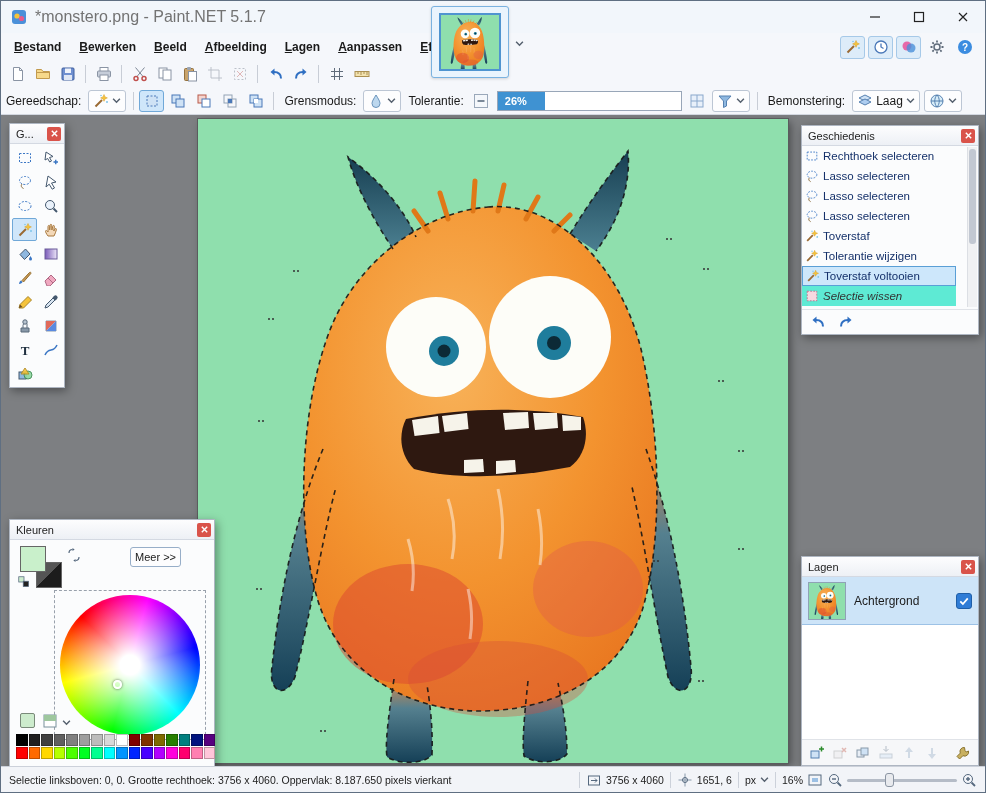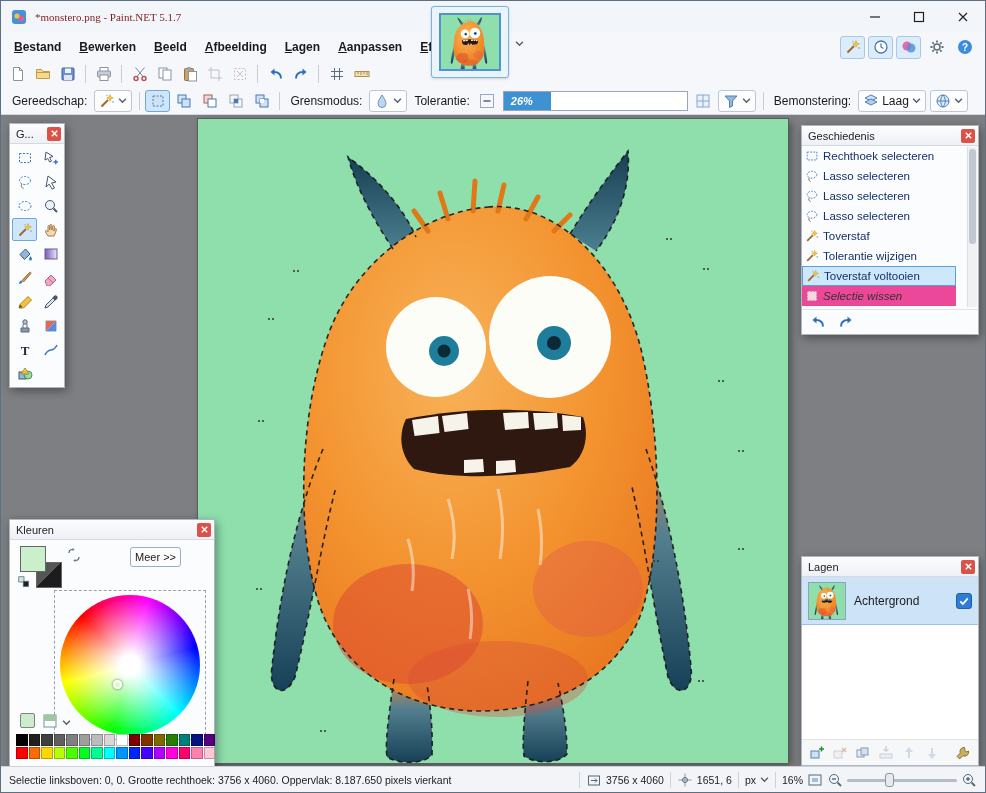--- a/index.html
+++ b/index.html
@@ -3,44 +3,44 @@
 <meta charset="utf-8">
 <style>
   html,body{margin:0;padding:0;background:#d8dbe2;font-family:"Liberation Sans",sans-serif;}
   *{box-sizing:border-box;}
   .win{position:relative;width:986px;height:793px;background:#eef1f7;border:1px solid #5f6f82;overflow:hidden;}
   svg{display:block;}
 
   
   .titlebar{position:absolute;top:0;left:0;right:0;height:32px;background:#f2f6fb;display:flex;align-items:center;padding-left:10px;}
   .app-icon{width:16px;height:16px;margin-right:8px;}
-  .title-text{font-size:11px;color:#7f1d1d;font-family:Liberation Serif, serif;}
+  .title-text{font-size:16px;color:#737373;}
   .win-controls{margin-left:auto;display:flex;height:32px;}
   .win-btn{width:44px;height:32px;display:flex;align-items:center;justify-content:center;}
 
   
   .menubar{position:absolute;top:32px;left:0;right:0;height:28px;background:#f5f7fb;display:flex;align-items:center;padding-left:4px;}
   .menu-item{padding:5px 9px;font-size:12px;color:#1a1a1a;border-radius:3px;font-weight:bold;}
   .menu-item::first-letter{text-decoration:underline;}
   .mb-right{margin-left:auto;display:flex;align-items:center;padding-right:8px;gap:3px;}
   .mbox{width:25px;height:23px;border:1px solid #a6c9e8;background:#ddecf9;border-radius:3px;display:flex;align-items:center;justify-content:center;}
   .mplain{width:25px;height:23px;display:flex;align-items:center;justify-content:center;}
 
   
   .toolbar{position:absolute;top:60px;left:0;right:0;height:26px;background:#f5f7fb;display:flex;align-items:center;padding-left:4px;}
   .tbtn{width:25px;height:22px;border-radius:3px;display:flex;align-items:center;justify-content:center;border:1px solid transparent;}
   .tbtn.dis{opacity:.38;}
   .tbtn.sel{background:#cfe6fa;border:1px solid #70a8d8;}
   .tsep{width:1px;height:18px;background:#c8cdd6;margin:0 5px;}
 
   
-  .optionsbar{position:absolute;top:86px;left:0;right:0;height:28px;background:#f5f7fb;border-bottom:1px solid #d2d7e0;display:flex;align-items:center;font-size:12px;color:#1a1a1a;padding-left:6px;}
+  .optionsbar{position:absolute;top:86px;left:0;right:0;height:28px;background:#f5f7fb;border-bottom:1px solid #d2d7e0;display:flex;align-items:center;font-size:12px;color:#1a1a1a;}
   .opt-label{margin:0 5px;white-space:nowrap;}
   .combo{height:22px;border:1px solid #bcc6d4;background:#fdfdfe;border-radius:3px;display:flex;align-items:center;gap:3px;padding:0 4px;margin:0 2px;}
-  .tol-slider{position:relative;width:185px;height:20px;border:1px solid #98a6b8;background:#fff;margin:0 3px;overflow:hidden;font-style:italic;}
+  .tol-slider{position:relative;width:185px;height:20px;border:1px solid #98a6b8;background:#fff;margin:0 3px;overflow:hidden;}
   .tol-fill{position:absolute;left:0;top:0;bottom:0;background:#3f92d2;}
   .tol-text{position:absolute;left:7px;top:0;bottom:0;display:flex;align-items:center;color:#fff;font-size:11px;font-weight:bold;}
 
   
   .imagetab{position:absolute;top:5px;left:430px;width:78px;height:72px;background:#eaf4fd;border:1px solid #7ab2e0;border-radius:3px;z-index:30;display:flex;align-items:center;justify-content:center;box-shadow:0 1px 3px rgba(0,0,0,.15);}
   .imagetab-inner{width:62px;height:58px;border:2px solid #4f94d0;background:#8fdfad;overflow:hidden;display:flex;align-items:center;justify-content:center;}
   .tab-chev{position:absolute;top:38px;left:514px;z-index:30;}
 
   
   .workspace{position:absolute;top:114px;left:0;right:0;bottom:26px;background:#7d7f82;overflow:hidden;}
@@ -55,21 +55,21 @@
   .tools-palette{left:8px;top:8px;width:56px;}
   .tools-grid{display:grid;grid-template-columns:25px 25px;gap:1px;padding:2px;}
   .tool-btn{width:25px;height:23px;display:flex;align-items:center;justify-content:center;border:1px solid transparent;border-radius:2px;}
   .tool-btn.selected{background:#cfe6fa;border:1px solid #70a8d8;}
 
   
   .history-panel{left:800px;top:10px;width:178px;height:210px;display:flex;flex-direction:column;}
   .hist-list{flex:1;position:relative;padding-right:22px;overflow:hidden;}
   .hist-row{height:20px;display:flex;align-items:center;gap:4px;padding:0 3px;font-size:11.5px;color:#15316a;white-space:nowrap;}
   .hist-row.selected{background:#cde7fb;border:1px solid #5a9fd6;}
-  .hist-row.future{background:#ec4899;font-style:italic;color:#333;}
+  .hist-row.future{background:#5eead4;font-style:italic;color:#333;}
   .hist-scroll{position:absolute;right:0;top:0;bottom:0;width:10px;background:#f0f1f3;border-left:1px solid #dcdfe4;}
   .hist-thumb{position:absolute;right:1px;top:2px;width:7px;height:95px;background:#c2c8d2;border-radius:3px;}
   .hist-footer{height:25px;border-top:1px solid #e0e3e8;display:flex;align-items:center;gap:12px;padding:0 8px;}
   .icn14 svg{width:14px;height:14px;}
 
   
   .layers-panel{left:800px;top:441px;width:178px;height:210px;display:flex;flex-direction:column;}
   .layers-list{}
   .layer-row{height:48px;display:flex;align-items:center;gap:8px;padding:4px 6px;background:#cde4f8;border-bottom:1px solid #9dc2e6;}
   .layer-thumb{width:38px;height:38px;background:#8fdfad;border:1px solid #8fa2b5;display:flex;align-items:center;justify-content:center;overflow:hidden;}

